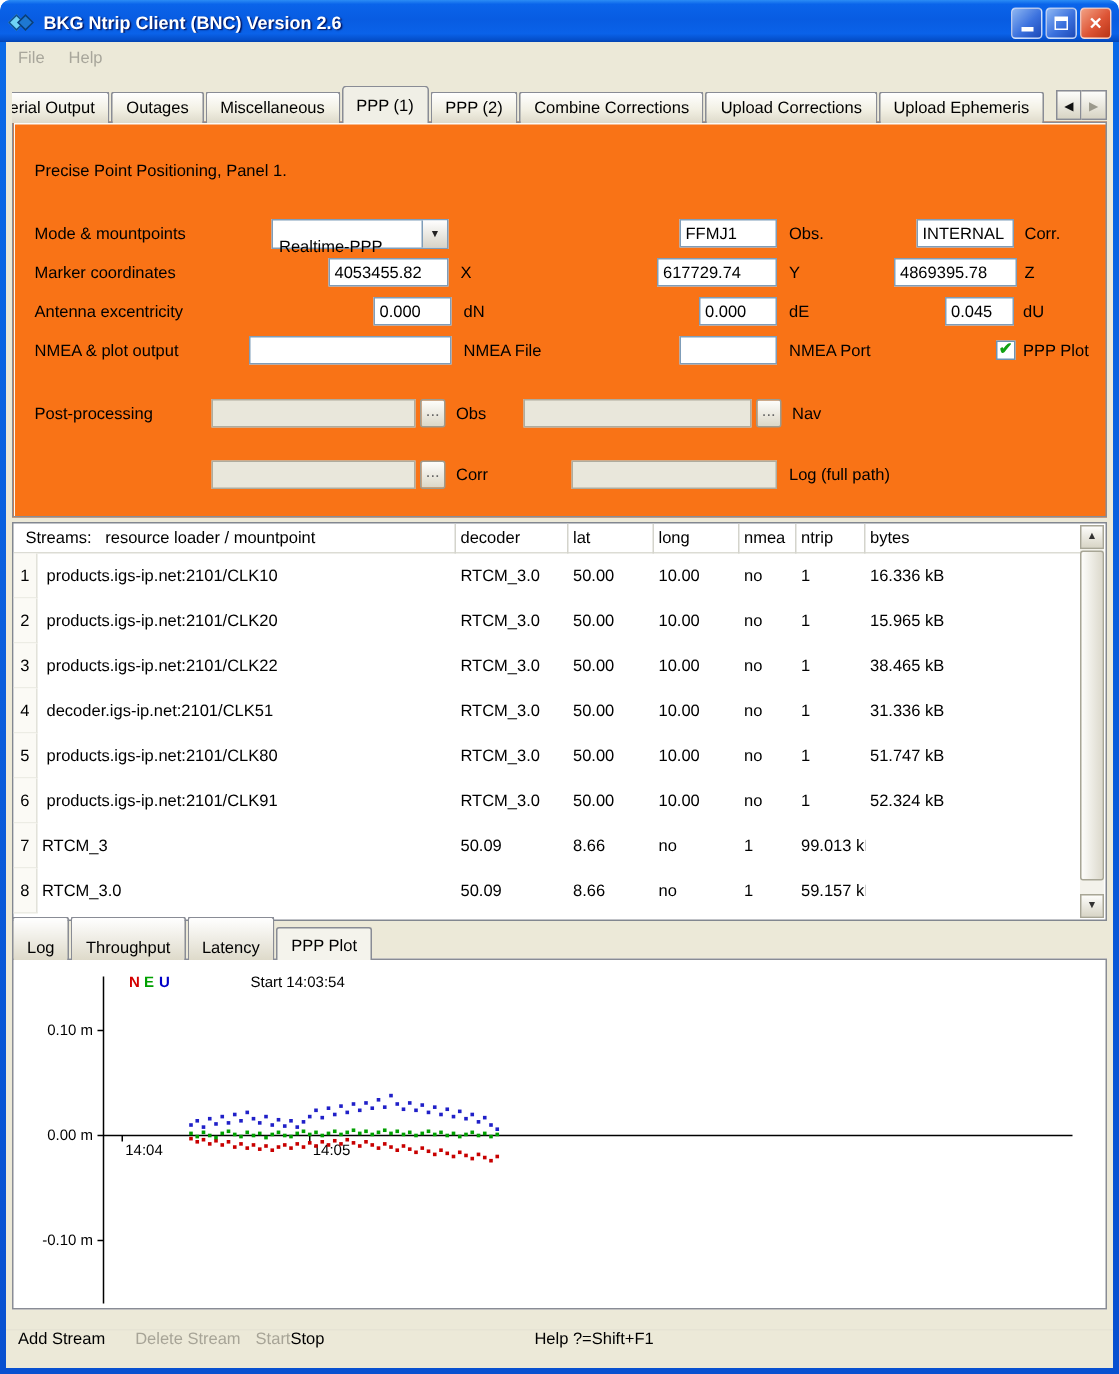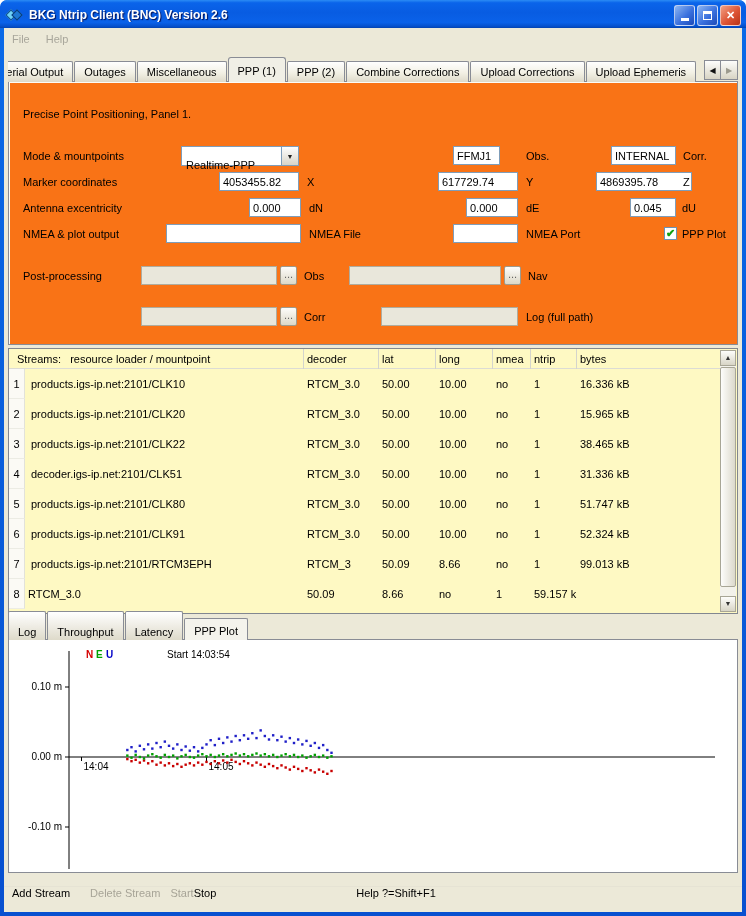--- a/index.html
+++ b/index.html
@@ -42,21 +42,21 @@
 
   .flabel{position:absolute;white-space:nowrap}
   .field{position:absolute;height:19px;border:1px solid #7F9DB9;background:#fff;font-family:"Liberation Sans",sans-serif;font-size:11px;padding:1px 3px;outline:none}
   .field.dis{background:#E9E7DB;border-color:#AFAC9E}
   .combo{position:absolute;height:20px;border:1px solid #7F9DB9;background:#fff;display:flex;align-items:stretch}
   .combo-text{flex:1;padding:12px 4px;white-space:nowrap}
   .combo-btn{width:17px;border-left:1px solid #7F9DB9;background:linear-gradient(#FEFEFE,#D8D4C8);display:flex;align-items:center;justify-content:center;font-size:7px;color:#222}
   .dots-btn{position:absolute;width:17px;height:19px;border:1px solid #9E9B8E;background:linear-gradient(#FDFDFB,#DCD8C8);color:#666;text-align:center;line-height:14px;border-radius:2px}
   .checkbox{position:absolute;width:13px;height:13px;border:1px solid #6E93B4;background:#fff;color:#12A112;font-size:11px;line-height:11px;text-align:center;font-weight:bold}
 
-  .streams{position:absolute;top:320px;left:4px;right:4px;height:266px;background:#fef9c3;border:1px solid #828790;overflow:hidden}
+  .streams{position:absolute;top:320px;left:4px;right:4px;height:266px;background:#ffffff;border:1px solid #828790;overflow:hidden}
   .thead{display:grid;grid-template-columns:295px 75px 57px 57px 38px 46px auto;height:20px;border-bottom:1px solid #DCDCD4;margin-right:17px}
   .thead > div{height:20px;line-height:20px;border-right:1px solid #D4D4CC;padding-left:3px;white-space:pre;overflow:hidden}
   .thead > div:first-child{padding-left:8px}
   .thead > div:last-child{border-right:none}
   .trow{display:grid;grid-template-columns:16px 279px 75px 57px 57px 38px 46px auto;height:30px;align-items:center;margin-right:17px}
   .tcell{padding-left:3px;white-space:nowrap;overflow:hidden}
   .c-num{height:30px;line-height:30px;text-align:center;background:#FBFAF5;border-right:1px solid #E2E2DA;border-bottom:1px solid #ECECE4;padding:0}
   .c-mount{padding-left:6px}
 
   .vscroll{position:absolute;top:1px;right:1px;bottom:1px;width:16px;background:#F3F2EB}
@@ -136,31 +136,31 @@
     <div class="tab-frame">
       <div class="flabel" style="left:14px;top:26px">Precise Point Positioning, Panel 1.</div>
 
       <div class="flabel" style="left:14px;top:68px">Mode &amp; mountpoints</div>
       <div class="combo" style="left:172px;top:64px;width:118px">
         <span class="combo-text">Realtime-PPP</span>
         <span class="combo-btn">
             <span>▼</span>
           </span>
       </div>
-      <input class="field" style="left: 444px; top: 64px; width: 47px;" value="FFMJ1">
+      <input class="field" style="left: 444px; top: 64px; width: 65px;" value="FFMJ1">
       <div class="flabel" style="left:517px;top:68px">Obs.</div>
       <input class="field" style="left: 602px; top: 64px; width: 65px;" value="INTERNAL">
       <div class="flabel" style="left:674px;top:68px">Corr.</div>
 
       <div class="flabel" style="left:14px;top:94px">Marker coordinates</div>
       <input class="field" style="left: 210px; top: 90px; width: 80px;" value="4053455.82">
       <div class="flabel" style="left:298px;top:94px">X</div>
       <input class="field" style="left: 429px; top: 90px; width: 80px;" value="617729.74">
       <div class="flabel" style="left:517px;top:94px">Y</div>
-      <input class="field" style="left: 587px; top: 90px; width: 96px;" value="4869395.78">
+      <input class="field" style="left: 587px; top: 90px; width: 82px;" value="4869395.78">
       <div class="flabel" style="left:674px;top:94px">Z</div>
 
       <div class="flabel" style="left:14px;top:120px">Antenna excentricity</div>
       <input class="field" style="left: 240px; top: 116px; width: 52px;" value="0.000">
       <div class="flabel" style="left:300px;top:120px">dN</div>
       <input class="field" style="left: 457px; top: 116px; width: 52px;" value="0.000">
       <div class="flabel" style="left:517px;top:120px">dE</div>
       <input class="field" style="left: 621px; top: 116px; width: 46px;" value="0.045">
       <div class="flabel" style="left:673px;top:120px">dU</div>
 
@@ -253,21 +253,20 @@
             <div class="tcell c-mount">products.igs-ip.net:2101/CLK91</div>
             <div class="tcell c-decoder">RTCM_3.0</div>
             <div class="tcell c-lat">50.00</div>
             <div class="tcell c-long">10.00</div>
             <div class="tcell c-nmea">no</div>
             <div class="tcell c-ntrip">1</div>
             <div class="tcell c-bytes">52.324 kB</div>
           </div>
           <div class="trow">
             <div class="tcell c-num">7</div>
-            <div class="tcell c-mount">products.igs-ip.net:2101/RTCM3EPH</div>
             <div class="tcell c-decoder">RTCM_3</div>
             <div class="tcell c-lat">50.09</div>
             <div class="tcell c-long">8.66</div>
             <div class="tcell c-nmea">no</div>
             <div class="tcell c-ntrip">1</div>
             <div class="tcell c-bytes">99.013 kB</div>
           </div>
           <div class="trow">
             <div class="tcell c-num">8</div>
             <div class="tcell c-decoder">RTCM_3.0</div>

